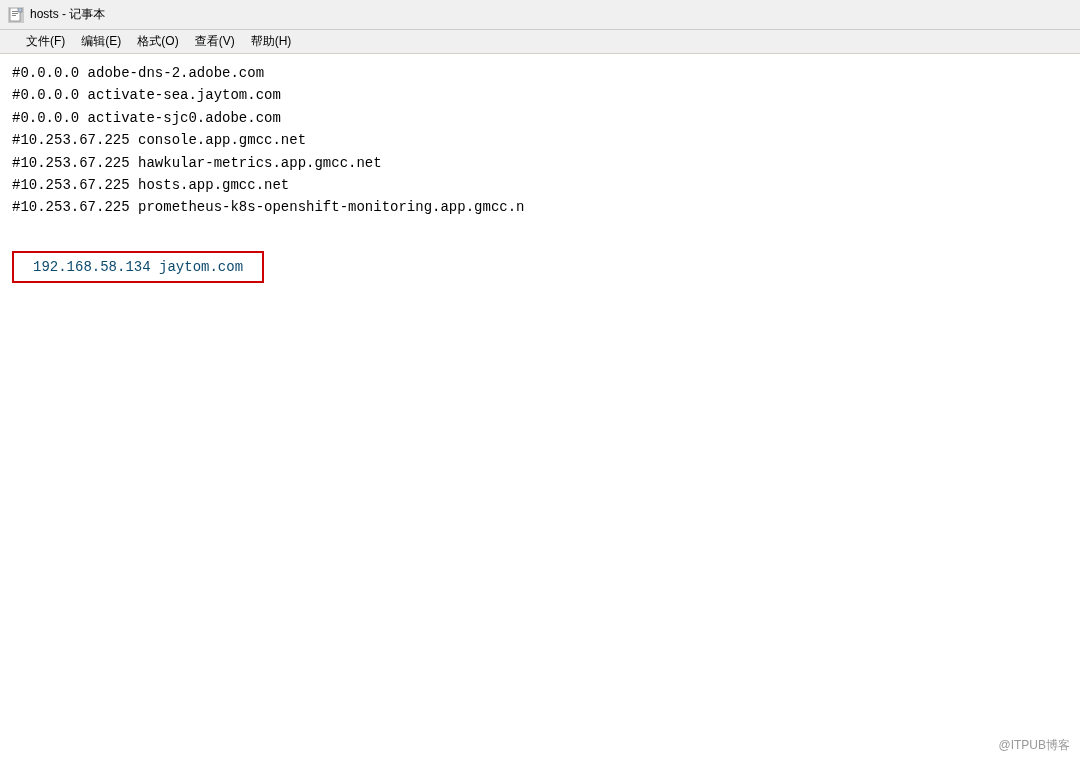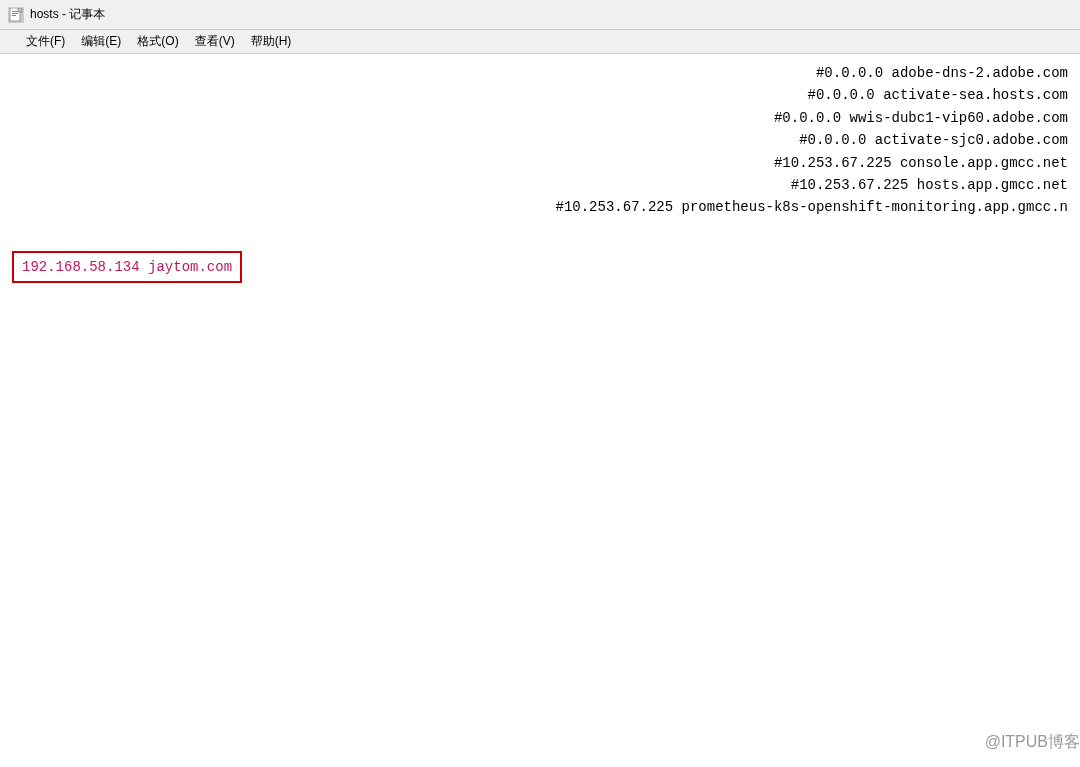--- a/index.html
+++ b/index.html
@@ -82,39 +82,38 @@
       font-size: 14px;
       color: #000000;
       line-height: 1.6;
       overflow: hidden;
       position: relative;
     }
 
     .hosts-line {
       display: block;
       white-space: nowrap;
-      text-align: right;
     }
 
     .highlighted-entry {
       display: inline-block;
       border: 2px solid #cc0000;
-      padding: 3px 8px;
+      padding: 3px 19px;
       margin-top: 16px;
       font-family: "Courier New", "Consolas", monospace;
       font-size: 14px;
-      color: #be185d;
+      color: #0c4a6e;
     }
 
     .watermark {
       position: absolute;
       bottom: 12px;
-      right: 0;
+      right: 10px;
       font-family: "Microsoft YaHei", "微软雅黑", sans-serif;
-      font-size: 16px;
+      font-size: 12px;
       color: #999999;
     }
 
     .spacer-line {
       height: 16px;
     }
   </style>
 </head>
 <body>
 
@@ -137,24 +136,24 @@
     <span class="menu-item">文件(F)</span>
     <span class="menu-item">编辑(E)</span>
     <span class="menu-item">格式(O)</span>
     <span class="menu-item">查看(V)</span>
     <span class="menu-item">帮助(H)</span>
   </div>
 
   <div class="content-area">
     <div id="hosts-lines-container">
         <span class="hosts-line">#0.0.0.0 adobe-dns-2.adobe.com</span>
-        <span class="hosts-line">#0.0.0.0 activate-sea.hosts.com</span>
-        <span class="hosts-line">#0.0.0.0 wwis-dubc1-vip60.adobe.com</span>
+        <span class="hosts-line">#0.0.0.0 activate-sea.jaytom.com</span>
         <span class="hosts-line">#0.0.0.0 activate-sjc0.adobe.com</span>
         <span class="hosts-line">#10.253.67.225 console.app.gmcc.net</span>
+        <span class="hosts-line">#10.253.67.225 hawkular-metrics.app.gmcc.net</span>
         <span class="hosts-line">#10.253.67.225 hosts.app.gmcc.net</span>
         <span class="hosts-line">#10.253.67.225 prometheus-k8s-openshift-monitoring.app.gmcc.n</span>
       </div>
     <div class="spacer-line"></div>
     <div class="highlighted-entry">192.168.58.134 jaytom.com</div>
     <div class="watermark">@ITPUB博客</div>
   </div>
 
 </div>
 

